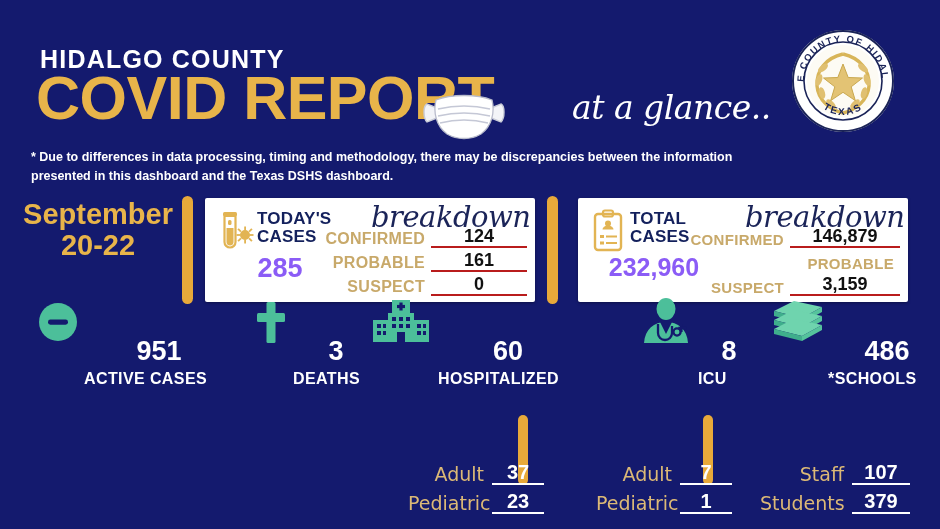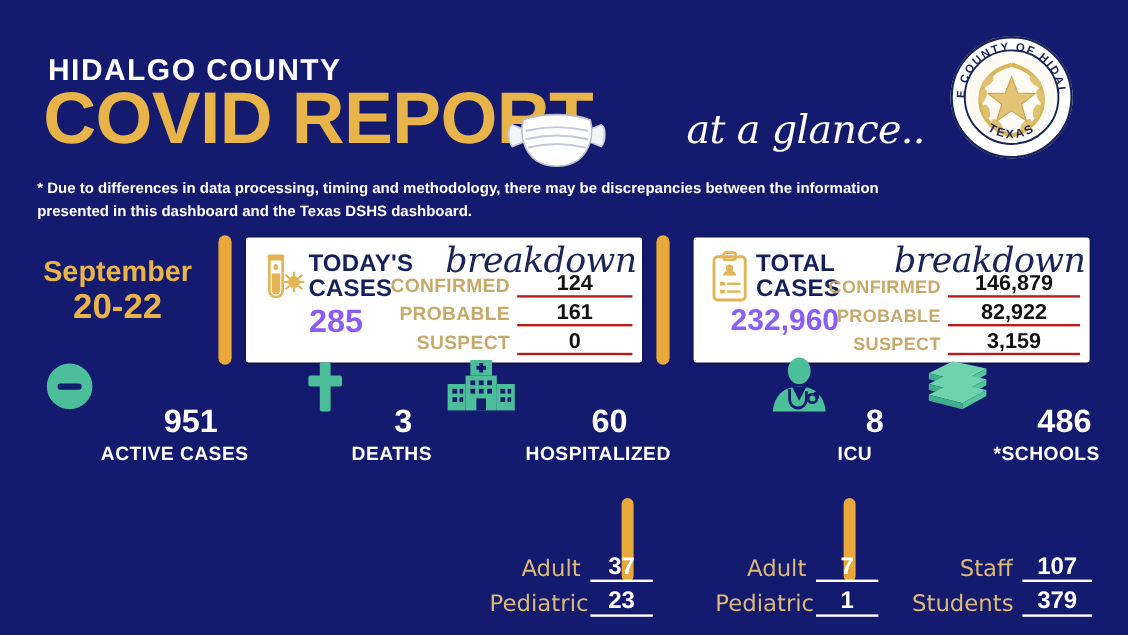--- a/index.html
+++ b/index.html
@@ -39,42 +39,42 @@
 
   .disclaimer {
     position: absolute; left: 31px; top: 148px; width: 740px;
     color: #ffffff; font-size: 12.5px; font-weight: bold;
     line-height: 1.55;
   }
 
   
   .reporting-block { position: absolute; left: 8px; top: 196px; width: 180px; text-align: center; }
   .rp-title { color: #e8b44a; font-size: 17px; font-weight: bold; letter-spacing: 0.2px; }
-  .rp-month { color: #e8b44a; font-size: 24px; font-weight: bold; line-height: 1.12; margin-top: 18px; }
+  .rp-month { color: #e8b44a; font-size: 29px; font-weight: bold; line-height: 1.12; margin-top: 2px; }
   .rp-days  { color: #e8b44a; font-size: 29px; font-weight: bold; line-height: 1.05; }
 
   
   .gold-bar { position: absolute; background: #e8a93a; border-radius: 6px; }
   .bar-a { left: 182px; top: 196px; width: 11px; height: 108px; }
   .bar-b { left: 547px; top: 196px; width: 11px; height: 108px; }
   .bar-c { left: 518px; top: 415px; width: 10px; height: 70px; }
   .bar-d { left: 703px; top: 415px; width: 10px; height: 70px; }
 
   
   .case-card {
     position: absolute; background: #ffffff; border-radius: 2px;
     box-shadow: 0 1px 3px rgba(0,0,0,.35);
   }
   .card-today { left: 205px; top: 198px; width: 330px; height: 104px; }
   .card-total { left: 578px; top: 198px; width: 330px; height: 104px; }
 
   .card-icon { position: absolute; left: 11px; top: 10px; width: 40px; height: 46px; }
   .card-label {
     position: absolute; left: 52px; top: 12px;
-    color: #13205c; font-size: 20px; font-weight: bold; line-height: 1.04;
+    color: #13205c; font-size: 17px; font-weight: bold; line-height: 1.04;
     letter-spacing: 0.2px; text-align: left;
   }
   .card-bignum {
     position: absolute; left: 10px; top: 55px; width: 130px;
     color: #8b5cf6; font-size: 27px; font-weight: bold; text-align: center;
   }
   .card-total .card-bignum { left: 2px; width: 148px; font-size: 25px; }
 
   .breakdown-word {
     position: absolute; top: 2px;
@@ -265,21 +265,20 @@
     </div>
     <div class="card-bignum">232,960</div>
     <div class="breakdown-word">breakdown</div>
     <div class="bd-rows">
       <div class="bd-row">
         <span class="bd-label">CONFIRMED</span>
         <span class="bd-value">146,879</span>
       </div>
       <div class="bd-row">
         <span class="bd-label">PROBABLE</span>
-        <span class="bd-value">82,922</span>
       </div>
       <div class="bd-row">
         <span class="bd-label">SUSPECT</span>
         <span class="bd-value">3,159</span>
       </div>
     </div>
   </div>
 
   <div class="stat stat-active">
     <svg class="stat-icon" style="width:40px;height:40px;bottom:-2px;" viewBox="0 0 40 40">

